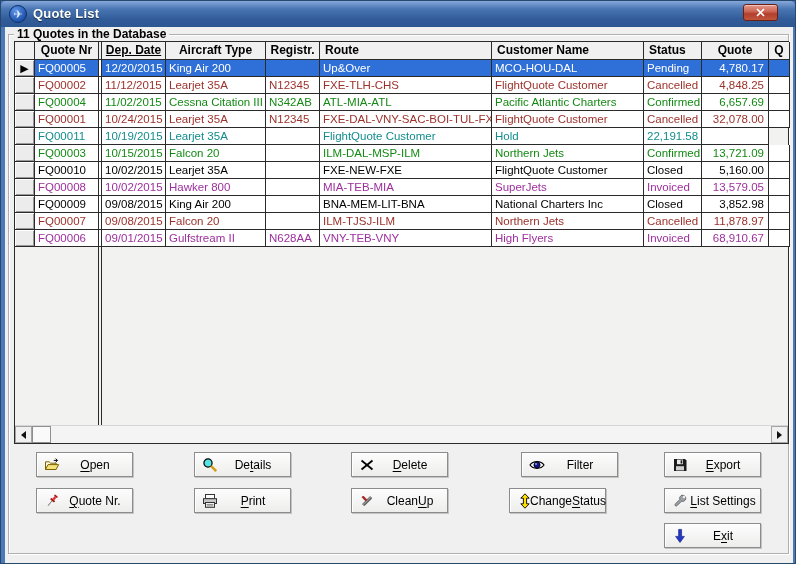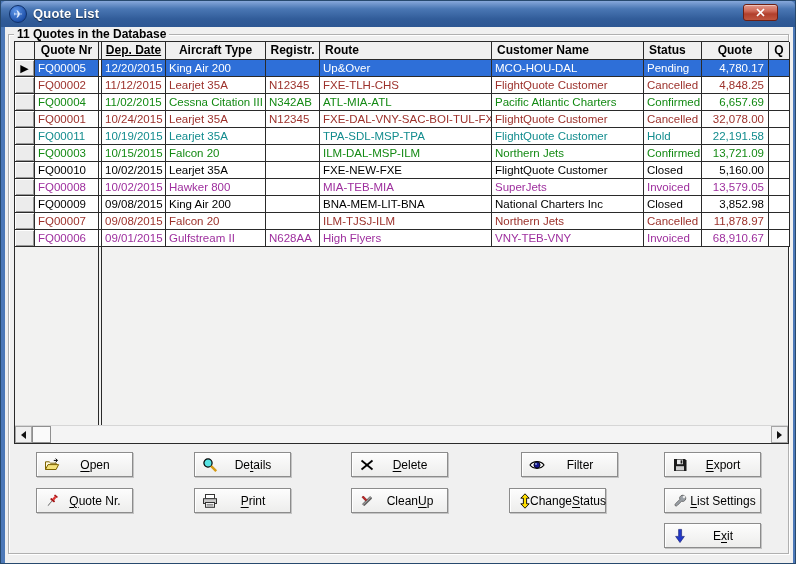--- a/index.html
+++ b/index.html
@@ -152,21 +152,20 @@
             <div class="gcell c-maroon num">32,078.00</div>
             <div class="gcell"></div>
           </div>
           <div class="grid-rowwrap" style="grid-template-columns: 20px 64px 3px 64px 100px 54px 172px 152px 58px 67px 21px;">
             <div class="gcell sel-col"></div>
             <div class="gcell c-teal">FQ00011</div>
             <div class="gcell splitc"></div>
             <div class="gcell c-teal">10/19/2015</div>
             <div class="gcell c-teal">Learjet 35A</div>
             <div class="gcell c-teal"></div>
-            <div class="gcell c-teal">TPA-SDL-MSP-TPA</div>
             <div class="gcell c-teal">FlightQuote Customer</div>
             <div class="gcell c-teal">Hold</div>
             <div class="gcell c-teal num">22,191.58</div>
             <div class="gcell"></div>
           </div>
           <div class="grid-rowwrap" style="grid-template-columns: 20px 64px 3px 64px 100px 54px 172px 152px 58px 67px 21px;">
             <div class="gcell sel-col"></div>
             <div class="gcell c-green">FQ00003</div>
             <div class="gcell splitc"></div>
             <div class="gcell c-green">10/15/2015</div>
@@ -230,22 +229,22 @@
             <div class="gcell c-maroon num">11,878.97</div>
             <div class="gcell"></div>
           </div>
           <div class="grid-rowwrap" style="grid-template-columns: 20px 64px 3px 64px 100px 54px 172px 152px 58px 67px 21px;">
             <div class="gcell sel-col"></div>
             <div class="gcell c-purple">FQ00006</div>
             <div class="gcell splitc"></div>
             <div class="gcell c-purple">09/01/2015</div>
             <div class="gcell c-purple">Gulfstream II</div>
             <div class="gcell c-purple">N628AA</div>
+            <div class="gcell c-purple">VNY-TEB-VNY</div>
             <div class="gcell c-purple">High Flyers</div>
-            <div class="gcell c-purple">VNY-TEB-VNY</div>
             <div class="gcell c-purple">Invoiced</div>
             <div class="gcell c-purple num">68,910.67</div>
             <div class="gcell"></div>
           </div>
         </div>
       <div class="grid-filler">
         <div class="split-cont"></div>
       </div>
       <div class="hscroll">
         <div class="sb-btn left">

